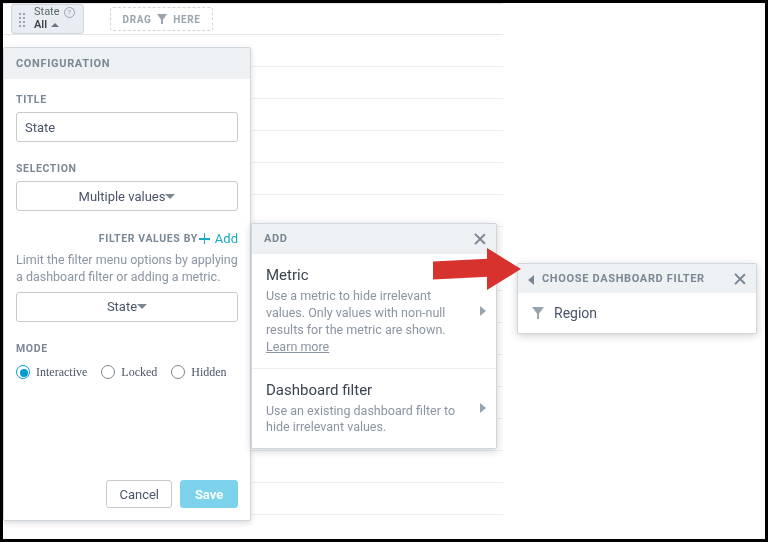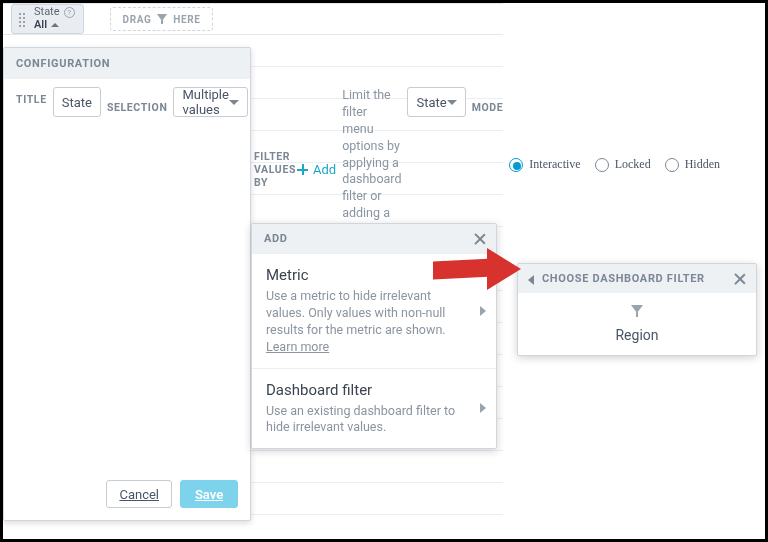--- a/index.html
+++ b/index.html
@@ -66,21 +66,21 @@
   .config {
     position:absolute; left:0; top:44px; width:248px; height:474px;
     background:#fff; border:1px solid #cfd6dd; border-radius:2px;
     box-shadow:0 2px 6px rgba(0,0,0,.15);
     display:flex; flex-direction:column; padding:0;
   }
   .config .hdr {
     background:#eef1f4; color:#7b8794; font-size:11px; font-weight:700;
     letter-spacing:.06em; padding:9px 12px;
   }
-  .config .body { padding:8px 12px 10px 12px; display:flex; flex-direction:row; gap:6px;}
+  .config .body { padding:8px 12px 10px 12px; display:flex; flex-direction:column; gap:6px;}
   .flabel { font-size:10.5px; font-weight:700; color:#7b8794; letter-spacing:.06em; margin-top:14px;}
   .flabel.first { margin-top:6px;}
   .row { display:flex; align-items:center; justify-content:flex-end; }
   .addlink { color:#1aa8c4; font-size:13px; display:flex; align-items:center; gap:4px; cursor:pointer;}
   .plus { width:13px; height:13px; position:relative; }
   .plus::before,.plus::after { content:""; position:absolute; background:#1aa8c4; }
   .plus::before { left:6px; top:1px; width:1.5px; height:11px;}
   .plus::after { left:1px; top:6px; width:11px; height:1.5px;}
   .helptxt { font-size:12.5px; color:#8a95a1; line-height:1.35; }
   .input, .select {
@@ -88,21 +88,21 @@
     font-size:13px; color:#4a5568; background:#fff; display:flex; align-items:center;
   }
   .select { justify-content:center; cursor:pointer; }
   .chev { width:0;height:0;border-left:5px solid transparent;border-right:5px solid transparent;border-top:5px solid #7b8794;}
   .radios { display:flex; gap:14px; margin-top:4px;}
   .radio { display:flex; align-items:center; gap:6px; font-size:12px; color:#4a5568; cursor:pointer;font-family:Liberation Serif, serif;}
   .rdot { width:14px; height:14px; border:1.8px solid #7b8794; border-radius:50%; position:relative;}
   .radio.sel .rdot { border-color:#059bd1; }
   .radio.sel .rdot::after { content:""; position:absolute; left:3px; top:3px; width:8px; height:8px; background:#059bd1; border-radius:50%;}
   .btnrow { display:flex; justify-content:flex-end; gap:8px; margin-top:auto; padding:8px 12px 12px 0;}
-  .btn { height:28px; min-width:58px; padding:0 12px; border-radius:3px; display:flex; align-items:center; justify-content:center; font-size:13px; cursor:pointer;text-decoration:underline;}
+  .btn { height:28px; min-width:58px; padding:0 12px; border-radius:3px; display:flex; align-items:center; justify-content:center; font-size:13px; cursor:pointer;}
   .btn.light { background:#fff; border:1px solid #c7ccd1; color:#4a5568;}
   .btn.primary { background:#7ed3ec; color:#fff; border:1px solid #7ed3ec; font-weight:600;}
 
   
   .addpop {
     position:absolute; left:248px; top:220px; width:246px;
     background:#fff; border:1px solid #cfd6dd; border-radius:2px;
     box-shadow:0 2px 8px rgba(0,0,0,.18);
   }
   .pophdr { background:#eef1f4; display:flex; align-items:center; justify-content:space-between;
@@ -121,21 +121,21 @@
   
   .choose {
     position:absolute; left:514px; top:260px; width:240px;
     background:#fff; border:1px solid #cfd6dd; border-radius:2px;
     box-shadow:0 2px 8px rgba(0,0,0,.18);
   }
   .choose .chdr { background:#eef1f4; display:flex; align-items:flex-end; padding:8px 10px; gap:8px;
     font-size:11px; font-weight:700; color:#7b8794; letter-spacing:.06em;}
   .back { width:0;height:0;border-top:5px solid transparent;border-bottom:5px solid transparent;border-right:6px solid #7b8794; cursor:pointer;}
   .choose .xbtn { margin-left:auto;}
-  .fopt { display:flex; align-items:center; gap:10px; padding:12px 14px; font-size:14px; color:#4a5568; cursor:pointer;flex-direction:column;}
+  .fopt { display:flex; align-items:center; gap:10px; padding:12px 14px; font-size:14px; color:#4a5568; cursor:pointer;}
 
   
   .arrow {
     position:absolute; left:430px; top:247px; width:92px; height:38px; pointer-events:none;
   }
   .arrow .shaft { position:absolute; left:0; top:10px; width:60px; height:18px; background:#d7322d;
     transform:skewY(-3deg);}
   .arrow .head { position:absolute; left:54px; top:-2px; width:0; height:0;
     border-top:21px solid transparent; border-bottom:21px solid transparent; border-left:34px solid #d7322d;}
 </style>

